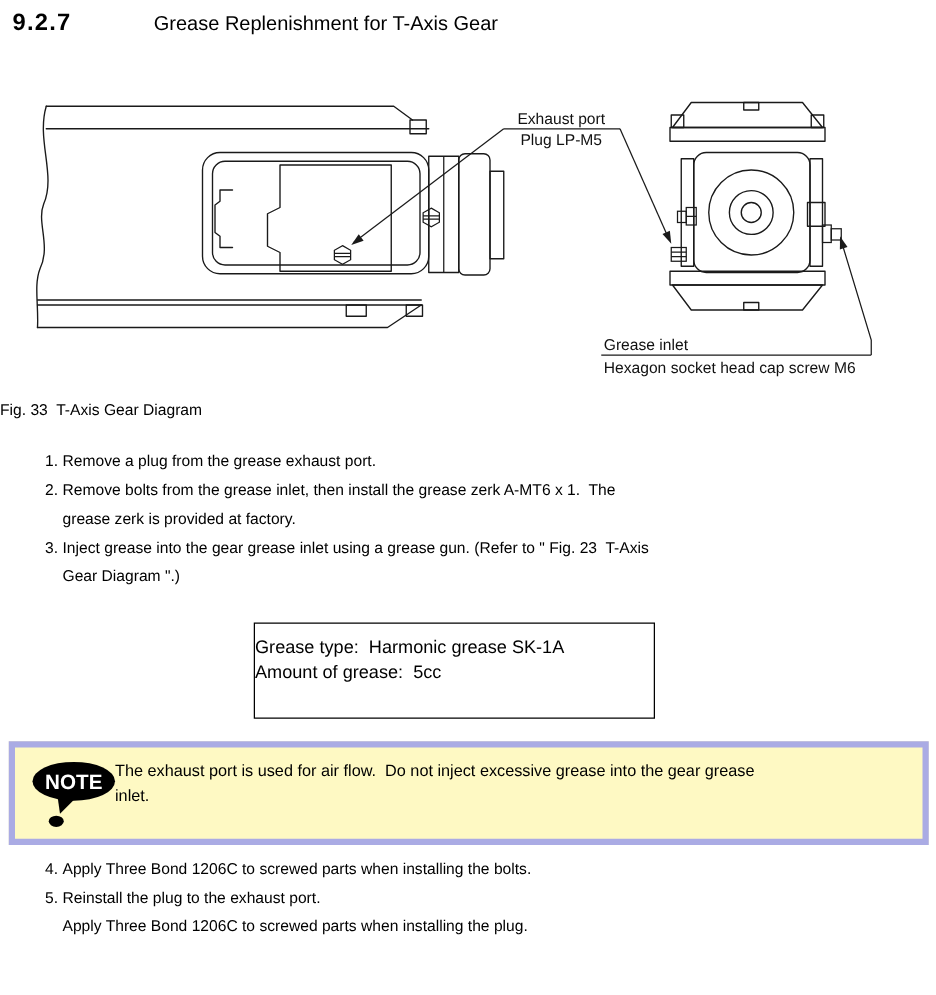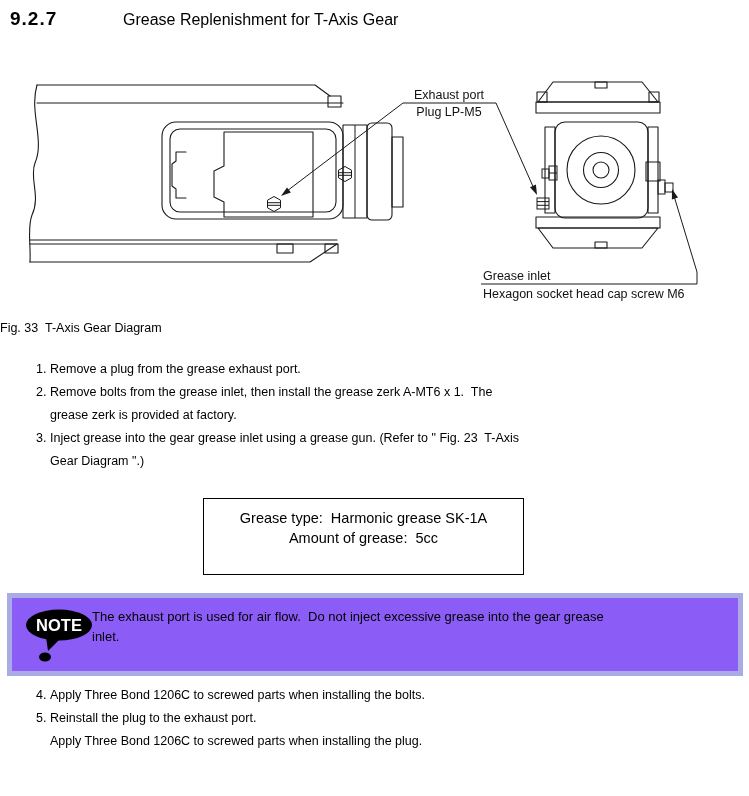--- a/index.html
+++ b/index.html
@@ -22,25 +22,25 @@
   
   .steps{position:absolute;left:0;width:749px;}
   .steps-top{top:358px;}
   .steps-bottom{top:684px;}
   .step{display:flex;}
   .step .num{margin-left:36px;width:14px;flex:none;font-size:12.5px;line-height:23px;white-space:pre;}
   .step .lines{flex:none;}
   .step .line{font-size:12.5px;line-height:23px;white-space:pre;}
   
   .grease-box{position:absolute;left:203px;top:498px;width:319px;height:66px;
-              border:1.5px solid #000;text-align:center;padding-top:9px;}
+              border:1.5px solid #000;text-align:left;padding-top:9px;}
   .grease-box .gline{font-size:14.5px;line-height:20px;white-space:pre;}
   
   .note-box{position:absolute;left:7px;top:593px;width:726px;height:73px;
-            border:5px solid #aaabe4;background:#8b5cf6;}
+            border:5px solid #aaabe4;background:#fef9c3;}
   .note-icon{position:absolute;left:6px;top:9px;}
   .note-text{position:absolute;left:80px;top:9px;}
   .note-text .nline{font-size:13px;line-height:20px;white-space:pre;}
 </style>
 </head>
 <body>
 
 <div class="page">
 
   <div class="heading">

